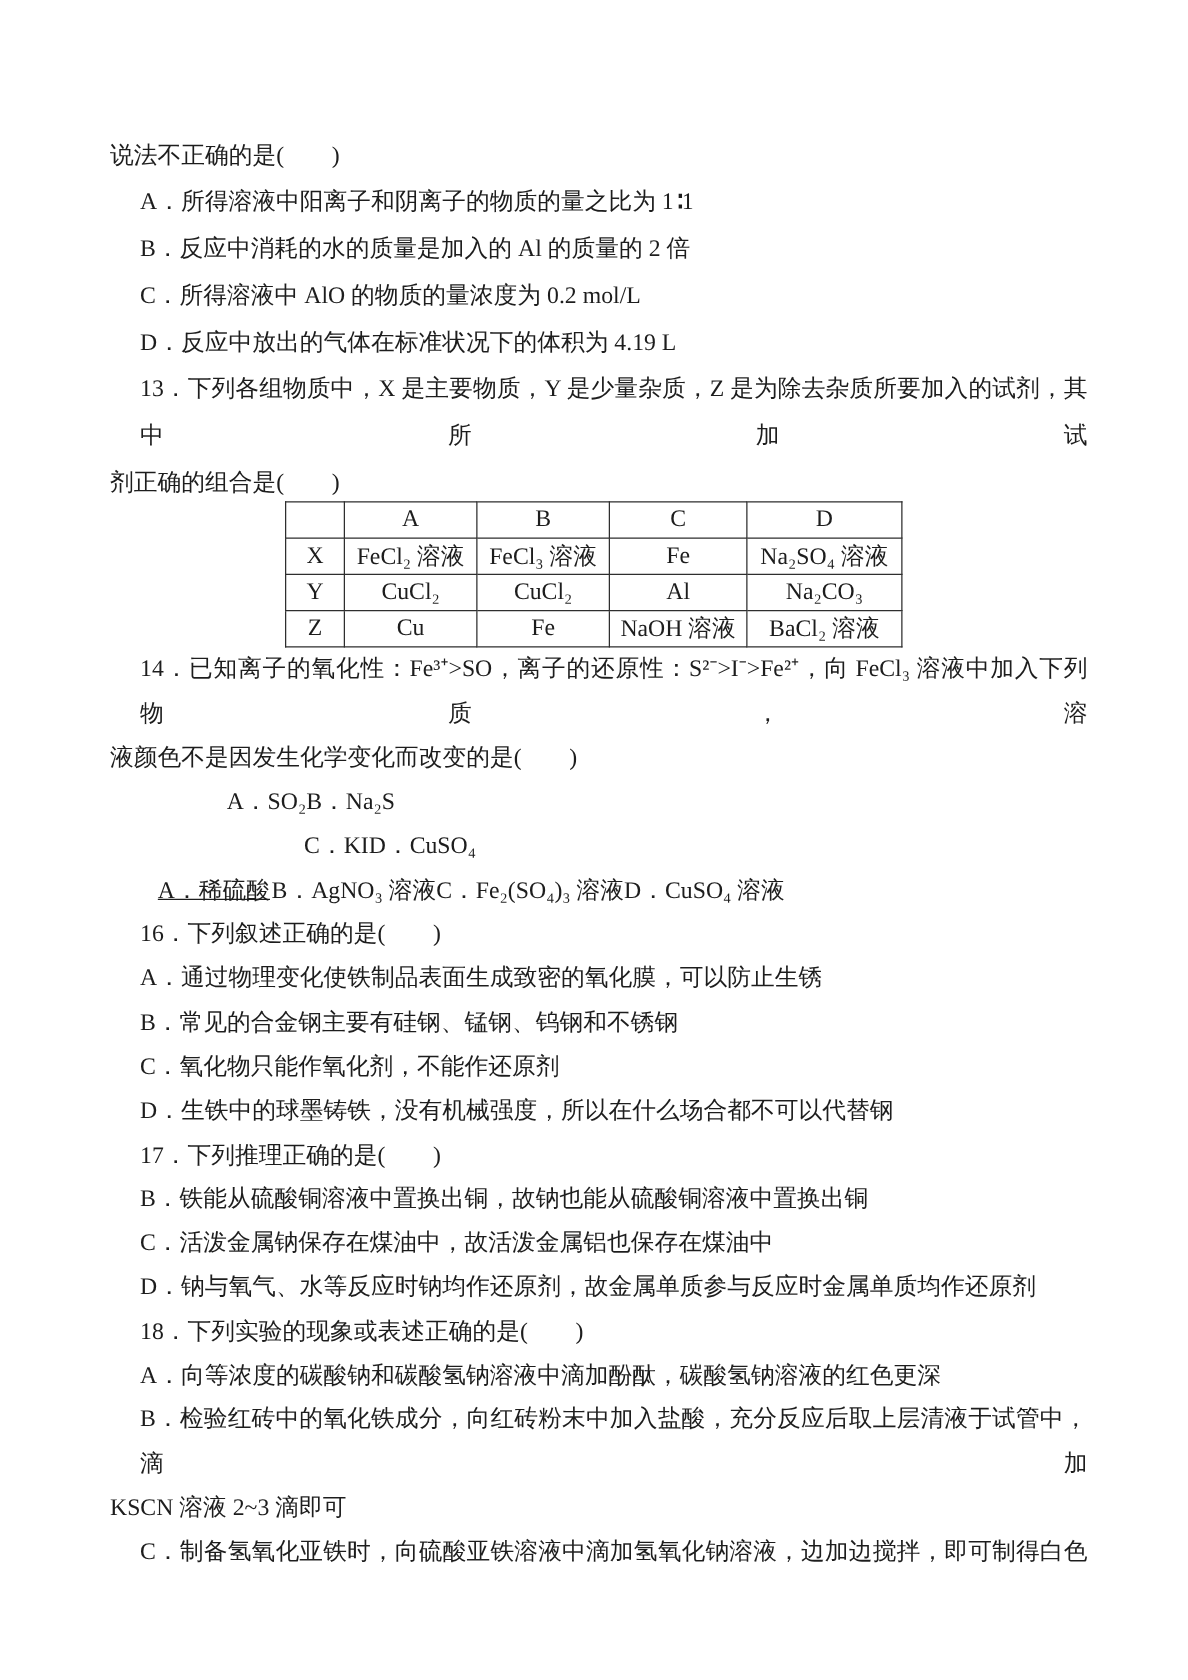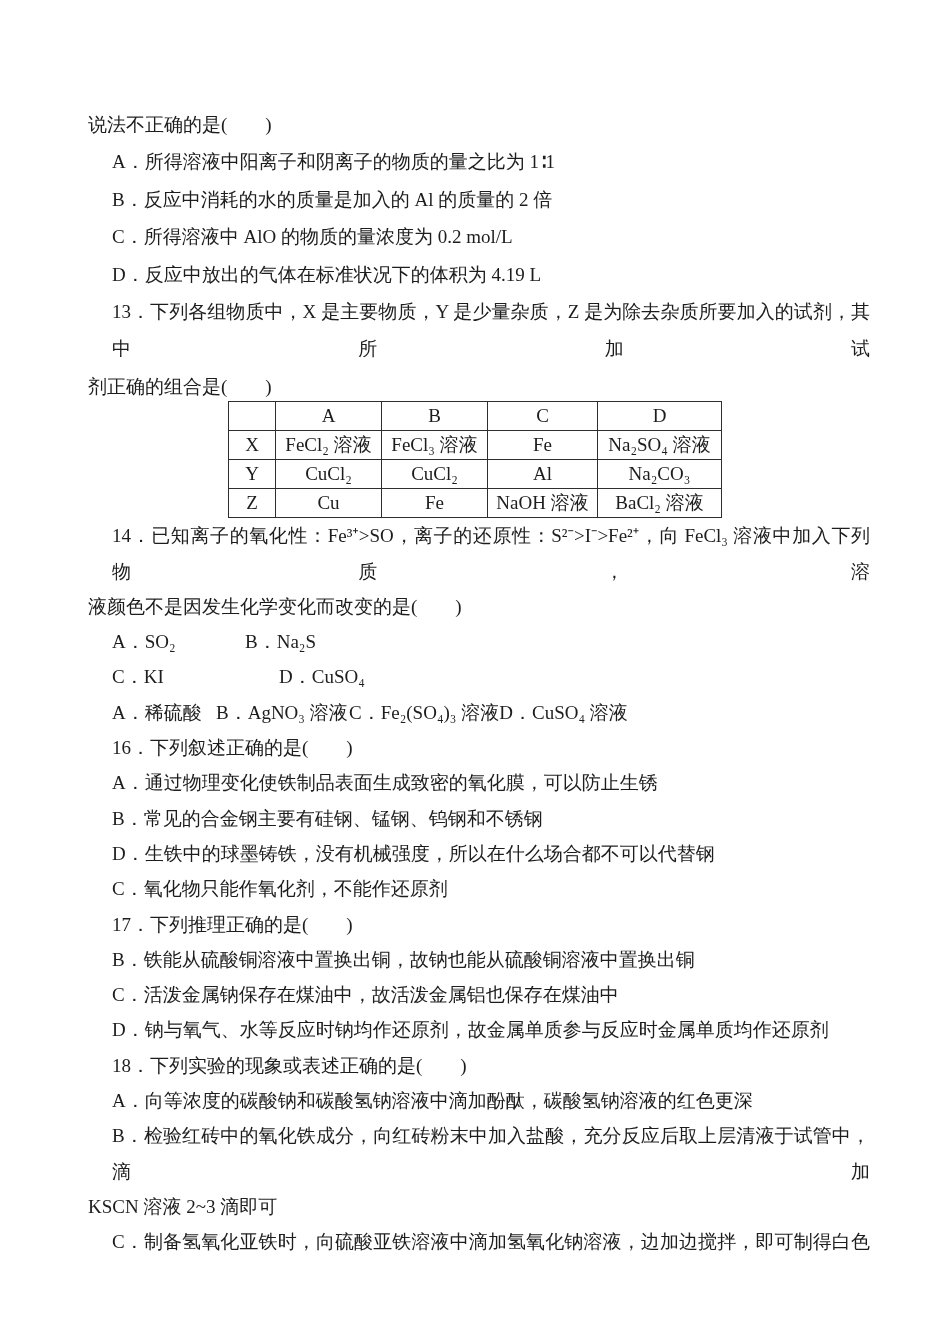--- a/index.html
+++ b/index.html
@@ -17,25 +17,25 @@
   .pitch-a .line{line-height:37.4px;}
   .pitch-b .line{line-height:35.3px;}
   .line{white-space:nowrap;}
   .indent{padding-left:24px;}
   .justify{
     white-space:normal;
     text-align:justify;
     text-align-last:justify;
     font-family:Liberation Serif, serif;
   }
-  .opts{display:flex;}
+  .opts{display:flex;text-align:right;}
   .opts span{display:block;white-space:nowrap;}
   .opts-14ab span:nth-child(1){min-width:133px;}
-  .opts-14cd span:nth-child(1){min-width:167px;}
-  .opts-15 span:nth-child(1){min-width:104px;}
+  .opts-14cd span:nth-child(1){min-width:167px;margin-left:16px;}
+  .opts-15 span:nth-child(1){min-width:104px;text-decoration:underline;}
   .opts-15 span:nth-child(2){min-width:133px;}
   .opts-15 span:nth-child(3){min-width:147px;}
   table.reagent{
     border-collapse:collapse;
     margin:-4px 0 0 140px;
     table-layout:fixed;
   }
   table.reagent th,table.reagent td{
     border:1.5px solid #2e2e2e;
     text-align:center;
@@ -122,22 +122,22 @@
     <div class="line indent opts opts-15">
       <span>A．稀硫酸</span>
       <span>B．AgNO₃ 溶液</span>
       <span>C．Fe₂(SO₄)₃ 溶液</span>
       <span>D．CuSO₄ 溶液</span>
     </div>
 
     <div class="line indent">16．下列叙述正确的是(　　)</div>
     <div class="line indent">A．通过物理变化使铁制品表面生成致密的氧化膜，可以防止生锈</div>
     <div class="line indent">B．常见的合金钢主要有硅钢、锰钢、钨钢和不锈钢</div>
+    <div class="line indent">C．氧化物只能作氧化剂，不能作还原剂</div>
     <div class="line indent">D．生铁中的球墨铸铁，没有机械强度，所以在什么场合都不可以代替钢</div>
-    <div class="line indent">C．氧化物只能作氧化剂，不能作还原剂</div>
 
     <div class="line indent">17．下列推理正确的是(　　)</div>
     <div class="line indent">B．铁能从硫酸铜溶液中置换出铜，故钠也能从硫酸铜溶液中置换出铜</div>
     <div class="line indent">C．活泼金属钠保存在煤油中，故活泼金属铝也保存在煤油中</div>
     <div class="line indent">D．钠与氧气、水等反应时钠均作还原剂，故金属单质参与反应时金属单质均作还原剂</div>
 
     <div class="line indent">18．下列实验的现象或表述正确的是(　　)</div>
     <div class="line indent">A．向等浓度的碳酸钠和碳酸氢钠溶液中滴加酚酞，碳酸氢钠溶液的红色更深</div>
     <div class="line indent justify">B．检验红砖中的氧化铁成分，向红砖粉末中加入盐酸，充分反应后取上层清液于试管中，滴加</div>
     <div class="line">KSCN 溶液 2~3 滴即可</div>

